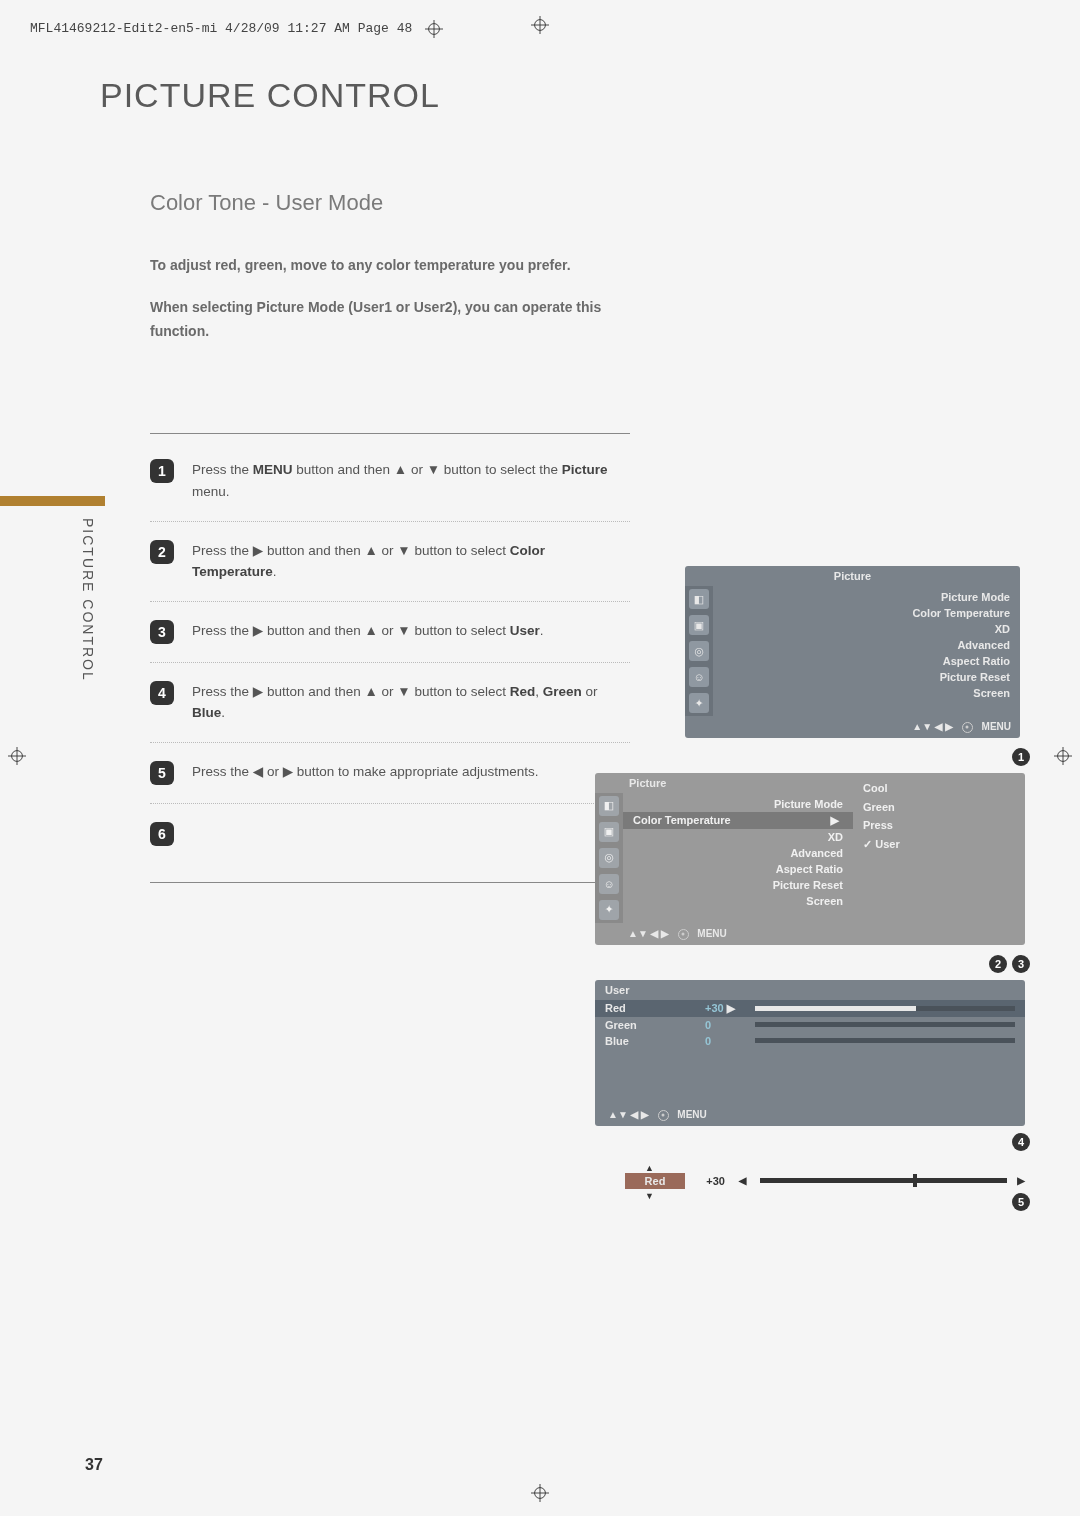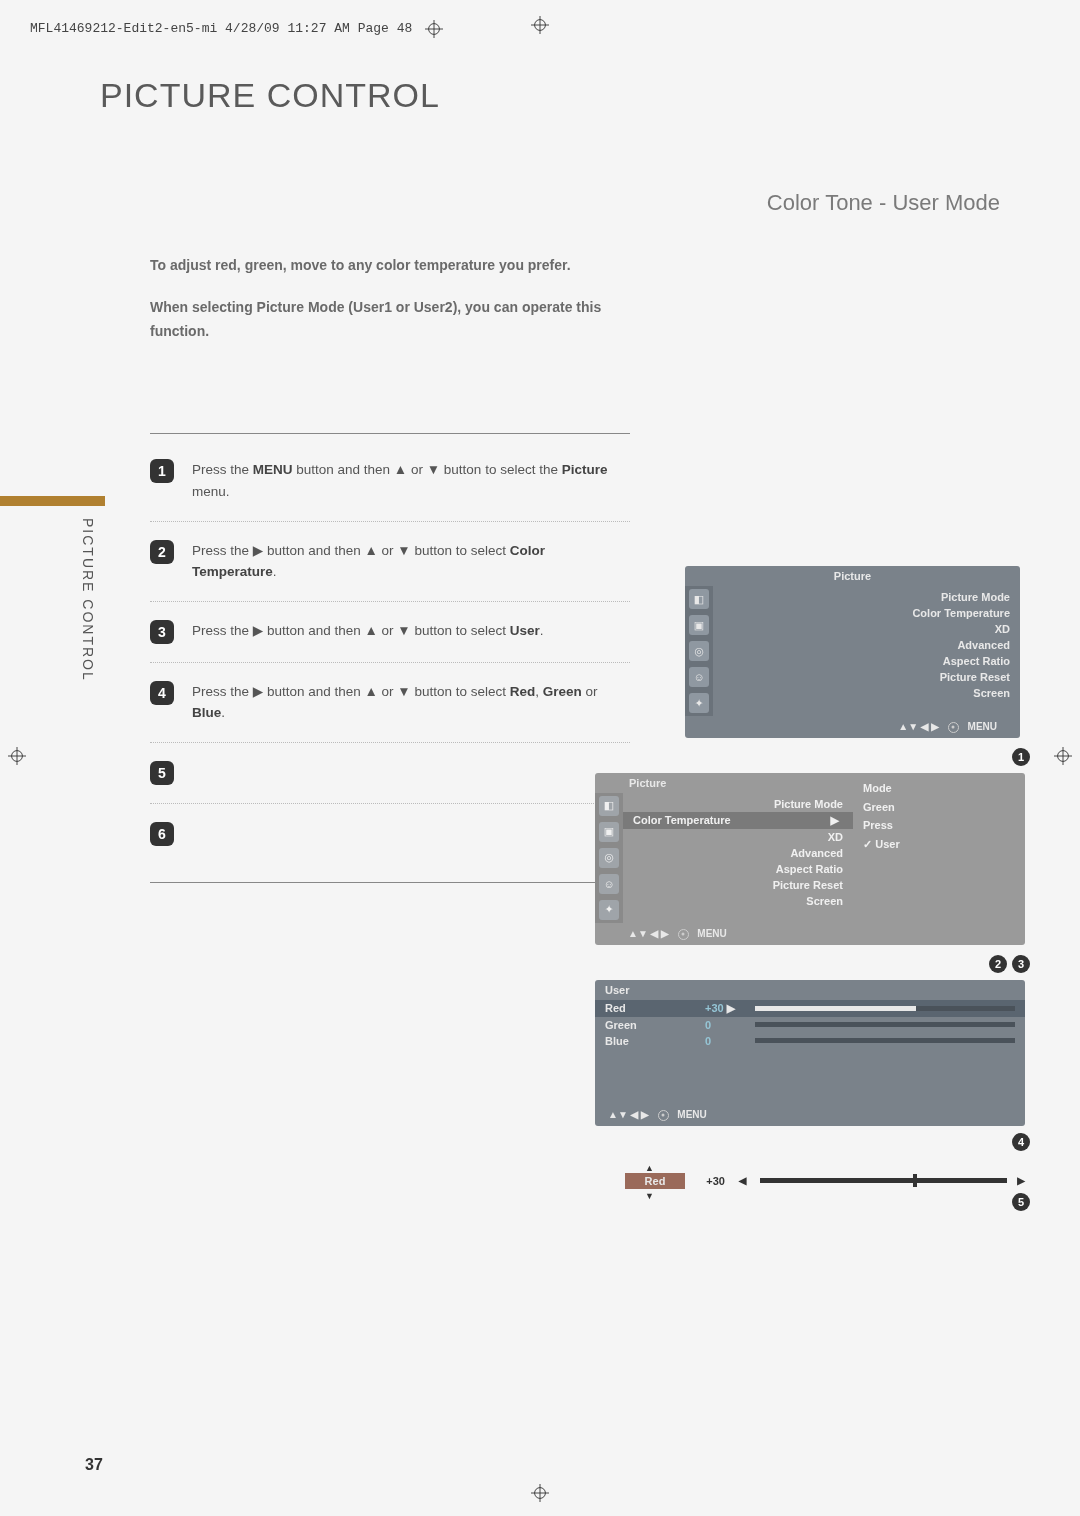--- a/index.html
+++ b/index.html
@@ -29,21 +29,20 @@
       color: #5a5a5a;
       letter-spacing: 1px;
       margin-bottom: 75px;
     }
     .section-title {
       font-size: 22px;
       font-weight: 500;
       color: #7a7a7a;
       margin-bottom: 38px;
       margin-left: 50px;
-      text-align: right;
     }
     .intro-text {
       font-size: 14px;
       font-weight: 600;
       color: #6a6a6a;
       margin-left: 50px;
       line-height: 1.7;
       margin-bottom: 18px;
       max-width: 470px;
     }
@@ -162,21 +161,21 @@
     .osd-item {
       padding: 2px 10px;
       font-size: 11px;
       font-weight: 600;
       text-align: right;
     }
     .osd-item.selected {
       background: #5a6570;
     }
     .osd-nav {
-      padding: 5px 20px;
+      padding: 5px 6px;
       text-align: right;
       font-size: 10px;
       font-weight: 600;
       color: #e8e8e8;
     }
     .osd-nav span { margin: 0 3px; }
     .cir { display: inline-block; width: 11px; height: 11px; border: 1.5px solid #ccc; border-radius: 50%; position: relative; vertical-align: middle; }
     .cir::after { content:''; position:absolute; width:3px; height:3px; background:#ccc; border-radius:50%; top:50%; left:50%; transform:translate(-50%,-50%); }
 
     .osd2 {
@@ -361,20 +360,21 @@
       </div>
     </div>
     <div class="step">
       <div class="step-num">4</div>
       <div class="step-text">
         <span>Press the ▶ button and then ▲ or ▼ button to select </span><b>Red</b><span>, </span><b>Green</b><span> or </span><b>Blue</b><span>.</span>
       </div>
     </div>
     <div class="step">
       <div class="step-num">5</div>
+      <div class="step-text">Press the ◀ or ▶ button to make appropriate adjustments.</div>
     </div>
     <div class="step" style="border-bottom:none">
       <div class="step-num">6</div>
     </div>
     <div class="steps-end"></div>
   </div>
 
   <div class="osd-container">
 
     <div class="osd-panel">
@@ -428,21 +428,21 @@
                   </div>
                 <div class="osd-item">XD</div>
                 <div class="osd-item">Advanced</div>
                 <div class="osd-item">Aspect Ratio</div>
                 <div class="osd-item">Picture Reset</div>
                 <div class="osd-item">Screen</div>
               </div>
             </div>
           </div>
           <div class="osd2-right">
-            <div>Mode</div>
+            <div>Cool</div>
             <div>Green</div>
             <div>Press</div>
             <div class="checked">User</div>
           </div>
         </div>
         <div class="osd-nav" style="text-align:left; padding-left:30px">
           <span>▲▼  ◀ ▶</span>
           <span class="cir"></span>
           <span>MENU</span>
         </div>

